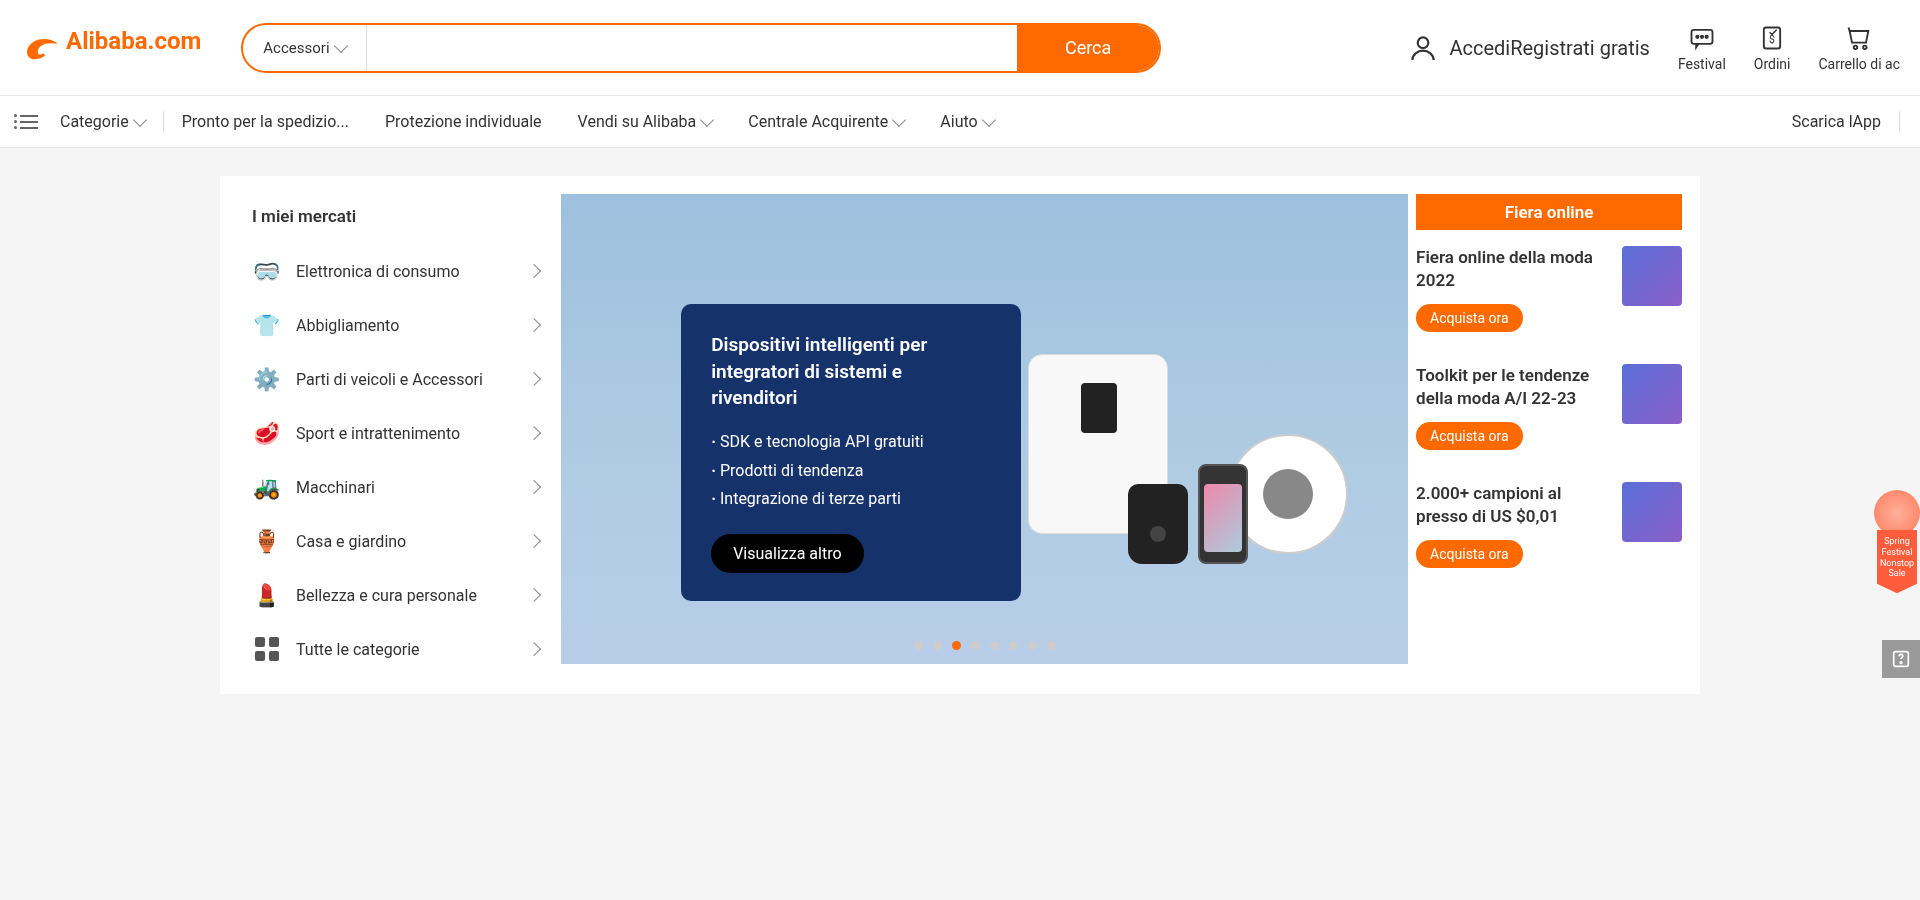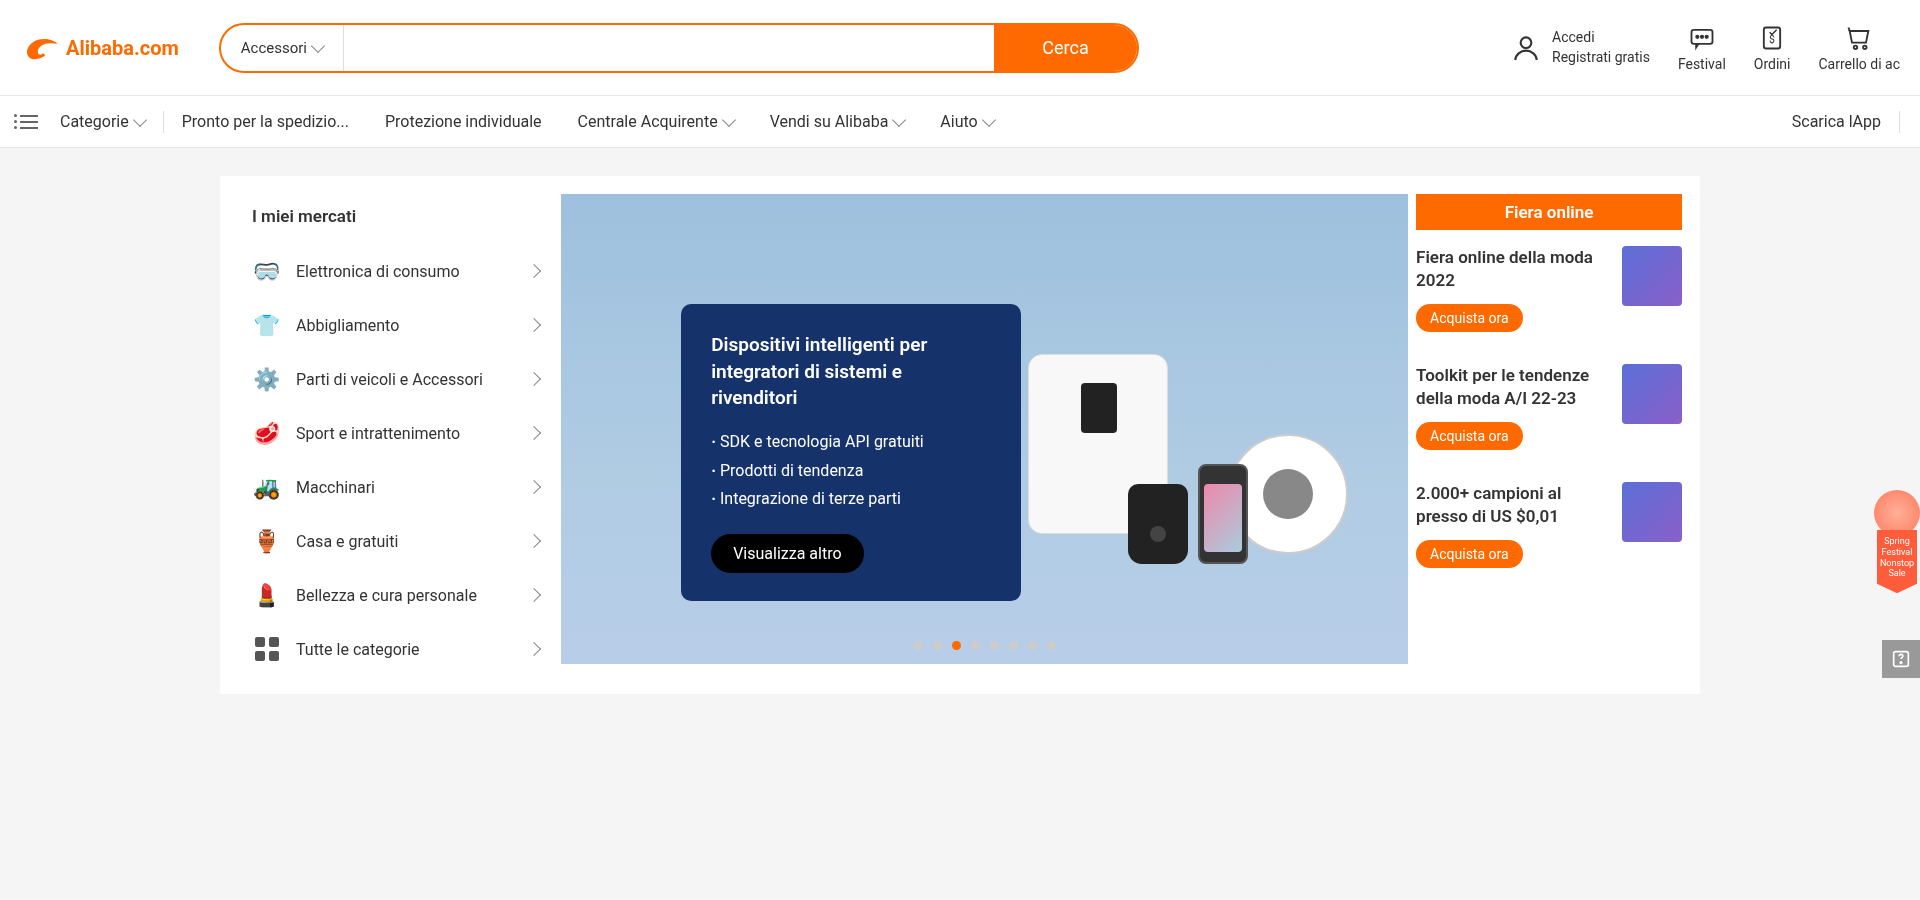--- a/index.html
+++ b/index.html
@@ -1,28 +1,28 @@
 <!DOCTYPE html>
 <html><head>
 <meta charset="utf-8">
 <style>
 *{margin:0;padding:0;box-sizing:border-box;font-family:-apple-system,BlinkMacSystemFont,"Segoe UI",Roboto,sans-serif}
 body{background:#f5f5f5;width:1920px;height:900px;overflow:hidden;position:relative}
 .top-bar{background:#fff;height:96px;display:flex;align-items:center;padding:0 20px;border-bottom:1px solid #e6e6e6}
-.logo{display:flex;align-items:center;margin-right:40px;color:#FF6A00;font-weight:bold;font-size:20px}
+.logo{display:flex;margin-right:40px;color:#FF6A00;font-weight:bold;font-size:24px}
 .logo-icon{width:42px;height:42px;margin-right:4px}
 .search-wrap{display:flex;align-items:center;height:50px;border:2px solid #FF6A00;border-radius:25px;overflow:hidden;flex:0 0 920px}
 .search-dropdown{padding:0 20px;font-size:15px;color:#333;display:flex;align-items:center;gap:6px;cursor:pointer;border-right:1px solid #ddd;height:100%}
 .search-input{flex:1;border:none;outline:none;padding:0 16px;font-size:15px;height:100%}
 .search-btn{background:#FF6A00;color:#fff;border:none;height:100%;padding:0 48px;font-size:18px;cursor:pointer}
 .top-right{margin-left:auto;display:flex;align-items:center;gap:28px}
 .account-block{display:flex;align-items:center;gap:10px}
 .icon-col{display:flex;flex-direction:column;align-items:center;gap:4px;font-size:14px;color:#333;cursor:pointer}
 .icon-col svg{width:28px;height:28px}
-.acct-text{font-size:14px;color:#333;display:flex;flex-direction:column;line-height:1.4}
+.acct-text{font-size:20px;color:#333;display:flex;flex-direction:row;line-height:1.4}
 .nav-bar{background:#fff;height:52px;display:flex;align-items:center;padding:0 20px;border-bottom:1px solid #e6e6e6;font-size:16px;color:#333}
 .nav-item{padding:0 18px;display:flex;align-items:center;gap:6px;cursor:pointer;height:100%}
 .nav-item.cat{padding-left:0}
 .nav-divider{width:1px;height:22px;background:#ddd}
 .nav-right{margin-left:auto;display:flex;align-items:center}
 .content{display:flex;width:1480px;margin:28px auto 0;background:#fff;padding:18px;gap:0}
 .sidebar{width:320px}
 .sidebar-title{font-size:17px;font-weight:600;padding:12px 14px 18px;color:#333}
 .cat-item{display:flex;align-items:center;padding:12px 14px;cursor:pointer;font-size:16px;color:#333}
 .cat-icon{width:30px;height:30px;margin-right:14px;border-radius:4px;display:flex;align-items:center;justify-content:center;font-size:22px}
@@ -135,25 +135,25 @@
   </div>
   <div class="nav-divider"></div>
   <div id="nav-items" style="display:flex;height:100%">
       <div class="nav-item">
         <span>Pronto per la spedizio...</span>
       </div>
       <div class="nav-item">
         <span>Protezione individuale</span>
       </div>
       <div class="nav-item">
+        <span>Vendi su Alibaba</span>
+        <span class="chev"></span>
+      </div>
+      <div class="nav-item">
         <span>Centrale Acquirente</span>
-        <span class="chev"></span>
-      </div>
-      <div class="nav-item">
-        <span>Vendi su Alibaba</span>
         <span class="chev"></span>
       </div>
       <div class="nav-item">
         <span>Aiuto</span>
         <span class="chev"></span>
       </div>
     </div>
   <div class="nav-right">
     <div class="nav-item">
         <span>Scarica lApp</span>
@@ -186,21 +186,21 @@
           <span>Sport e intrattenimento</span>
           <span class="cat-chev chev chev-r"></span>
         </div>
         <div class="cat-item">
           <div class="cat-icon">🚜</div>
           <span>Macchinari</span>
           <span class="cat-chev chev chev-r"></span>
         </div>
         <div class="cat-item">
           <div class="cat-icon">🏺</div>
-          <span>Casa e gratuiti</span>
+          <span>Casa e giardino</span>
           <span class="cat-chev chev chev-r"></span>
         </div>
         <div class="cat-item">
           <div class="cat-icon">💄</div>
           <span>Bellezza e cura personale</span>
           <span class="cat-chev chev chev-r"></span>
         </div>
       </div>
     <div class="cat-item">
       <div class="cat-icon">

